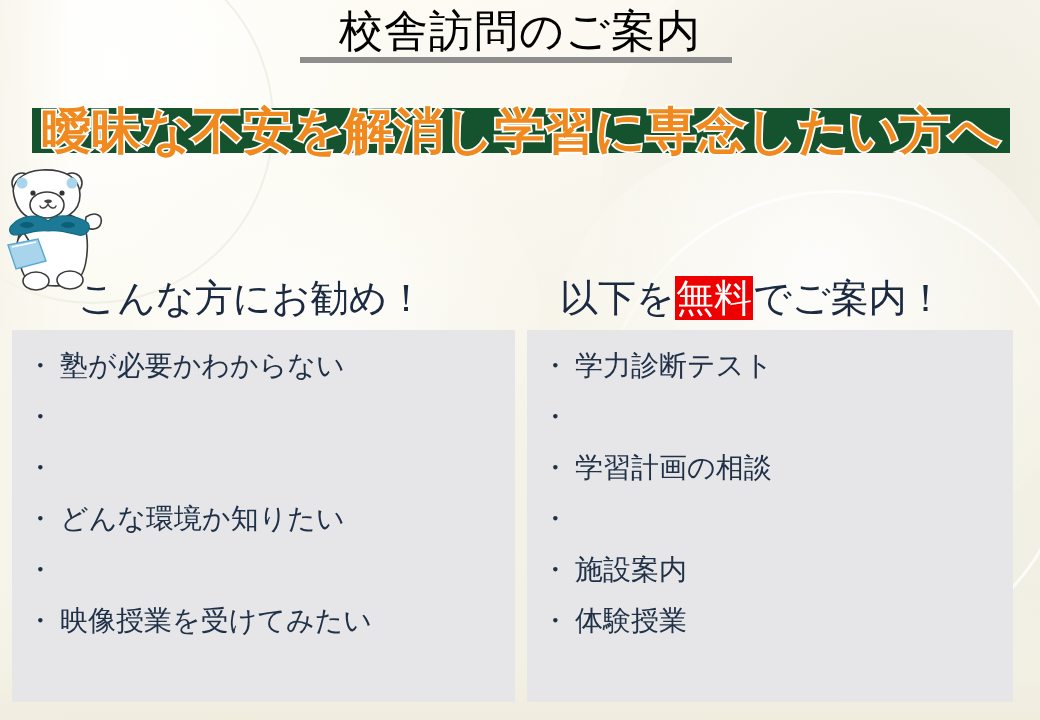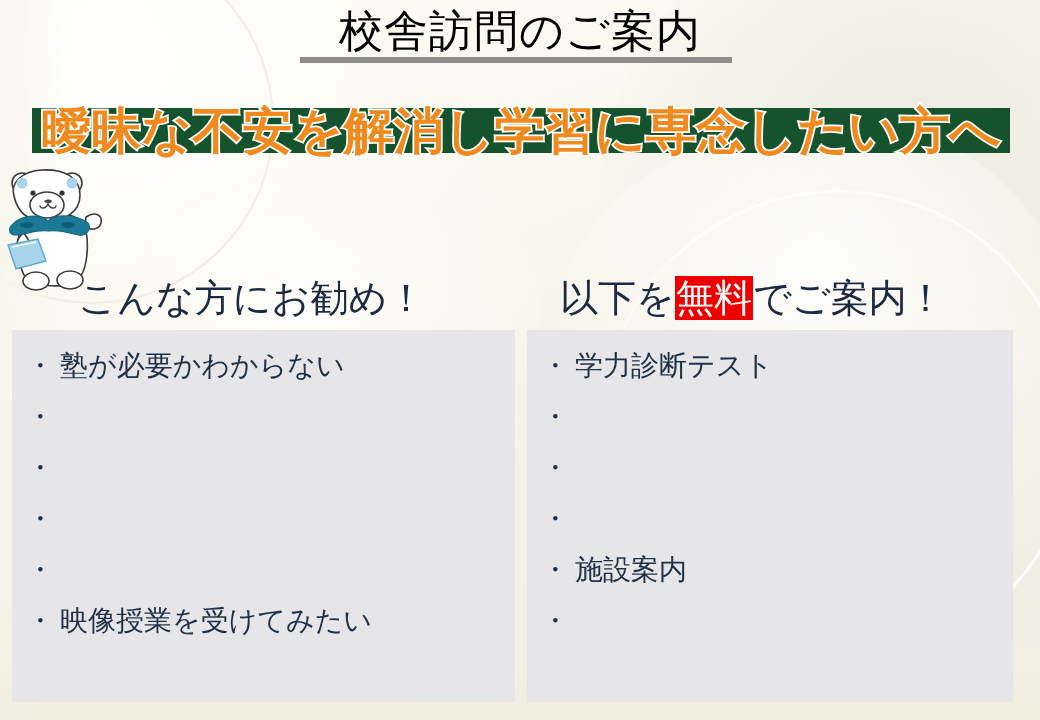--- a/index.html
+++ b/index.html
@@ -311,20 +311,21 @@
           <span>塾が必要かわからない</span>
         </li>
       <li>
           <span class="bullet">・</span>
         </li>
       <li>
           <span class="bullet">・</span>
         </li>
       <li>
           <span class="bullet">・</span>
+          <span>どんな環境か知りたい</span>
         </li>
       <li>
           <span class="bullet">・</span>
         </li>
       <li>
           <span class="bullet">・</span>
           <span>映像授業を受けてみたい</span>
         </li>
     </ul>
   </div>
@@ -333,27 +334,29 @@
     <ul>
       <li>
           <span class="bullet">・</span>
           <span>学力診断テスト</span>
         </li>
       <li>
           <span class="bullet">・</span>
         </li>
       <li>
           <span class="bullet">・</span>
+          <span>学習計画の相談</span>
         </li>
       <li>
           <span class="bullet">・</span>
         </li>
       <li>
           <span class="bullet">・</span>
           <span>施設案内</span>
         </li>
       <li>
           <span class="bullet">・</span>
+          <span>体験授業</span>
         </li>
     </ul>
   </div>
 
 </div>
 
 </body></html>

